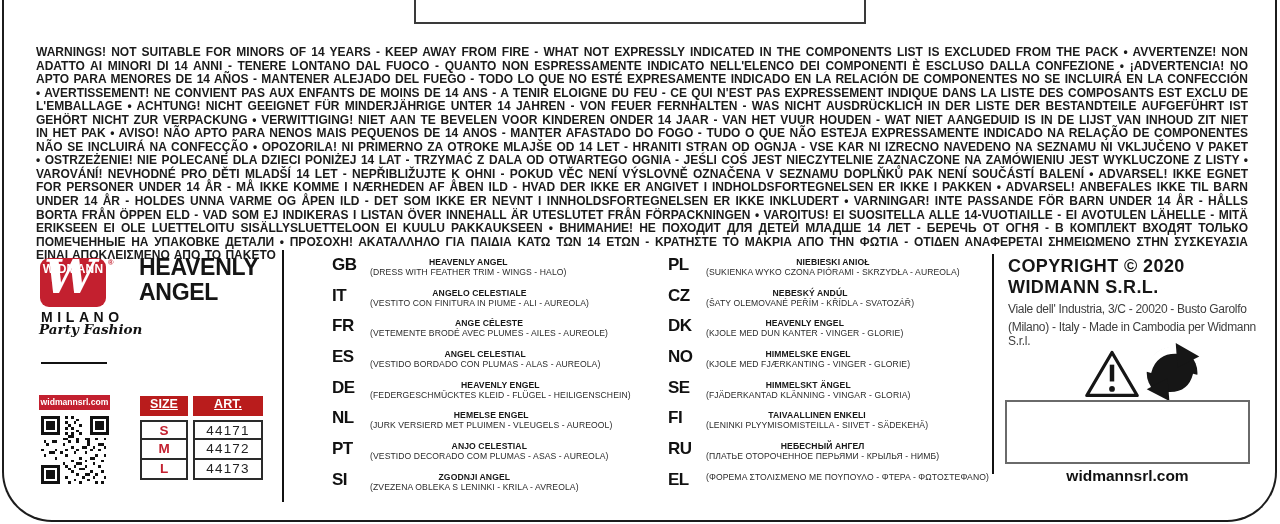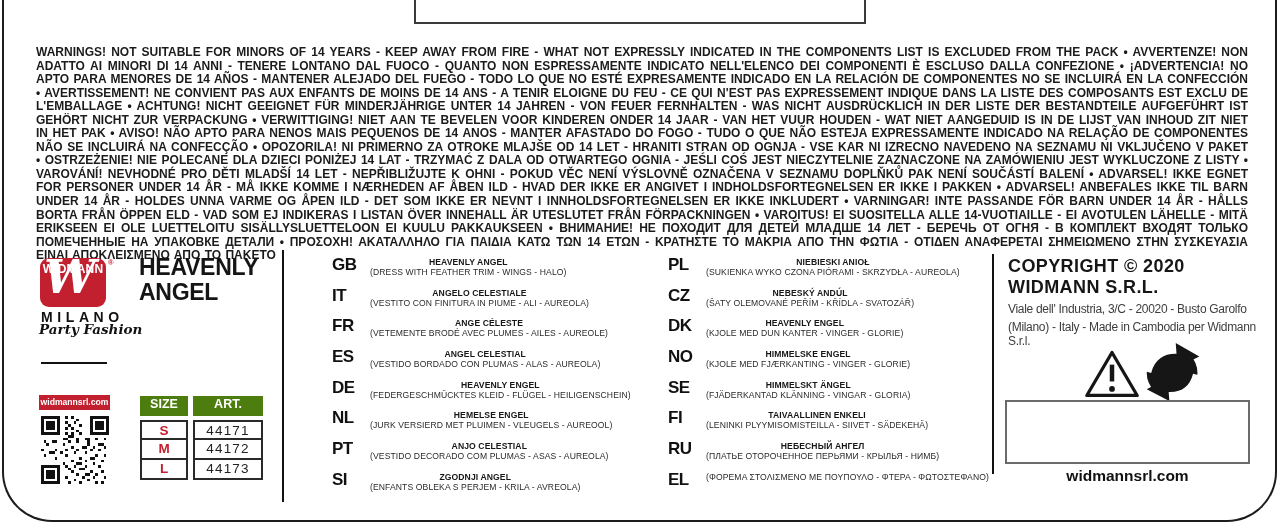--- a/index.html
+++ b/index.html
@@ -27,21 +27,21 @@
   .logo-city { position:absolute; left:37px; top:313px; width:70px; font-size:14px; font-weight:bold; letter-spacing:4.6px; color:#111; white-space:nowrap; }
   .logo-tagline { position:absolute; left:35px; top:325px; font-family:"DejaVu Serif", serif; font-style:italic; font-weight:bold; font-size:13.5px; color:#111; }
   .logo-rule { position:absolute; left:37px; top:366px; width:66px; height:2px; background:#111; }
   .site-badge { position:absolute; left:35px; top:399px; width:71px; height:15px; background:#C3202F; color:#fff; font-size:8.6px; font-weight:bold; text-align:center; line-height:15px; }
   .qr { position:absolute; left:37px; top:420px; width:68px; height:68px; }
 
   
   .title { position:absolute; left:135px; top:259px; font-size:23.5px; font-weight:bold; color:#151515; line-height:24.5px; letter-spacing:-0.3px; transform:scaleX(0.98); transform-origin:left top; }
 
   
-  .tbl-head { position:absolute; height:20px; background:#4d7c0f; color:#fff; font-weight:bold; font-size:12.5px; text-align:center; line-height:17px; }
+  .tbl-head { position:absolute; height:20px; background:#b91c1c; color:#fff; font-weight:bold; font-size:12.5px; text-align:center; line-height:17px;text-decoration:underline; }
   .th-size { left:136px; top:400px; width:48px; }
   .th-art  { left:189px; top:400px; width:70px; }
   .tbl-col { position:absolute; top:424px; }
   .col-size { left:136px; width:48px; }
   .col-art  { left:189px; width:70px;border-radius:15px; }
   .tbl-cell { height:20px; border:2px solid #2a2a2a; border-top-width:0; background:#fff; text-align:center; font-size:13.5px; line-height:17px; }
   .tbl-col .tbl-cell:first-child { border-top-width:2px; }
   .cell-size { color:#C3202F; font-weight:bold; }
   .cell-art { color:#222; letter-spacing:1.2px; }
 
@@ -173,21 +173,21 @@
         <div class="lang-code">PT</div>
         <div class="lang-text">
           <div class="lang-name">ANJO CELESTIAL</div>
           <div class="lang-desc">(VESTIDO DECORADO COM PLUMAS - ASAS - AUREOLA)</div>
         </div>
       </div>
     <div class="lang-entry">
         <div class="lang-code">SI</div>
         <div class="lang-text">
           <div class="lang-name">ZGODNJI ANGEL</div>
-          <div class="lang-desc">(ENFANTS OBLEKA S PERJEM - KRILA - AVREOLA)</div>
+          <div class="lang-desc">(ZVEZENA OBLEKA S LENINKI - KRILA - AVREOLA)</div>
         </div>
       </div>
   </div>
 
   <div class="lang-col lang-col-2">
     <div class="lang-entry">
         <div class="lang-code">PL</div>
         <div class="lang-text">
           <div class="lang-name">NIEBIESKI ANIOŁ</div>
           <div class="lang-desc">(SUKIENKA WYKO CZONA PIÓRAMI - SKRZYDŁA - AUREOLA)</div>

